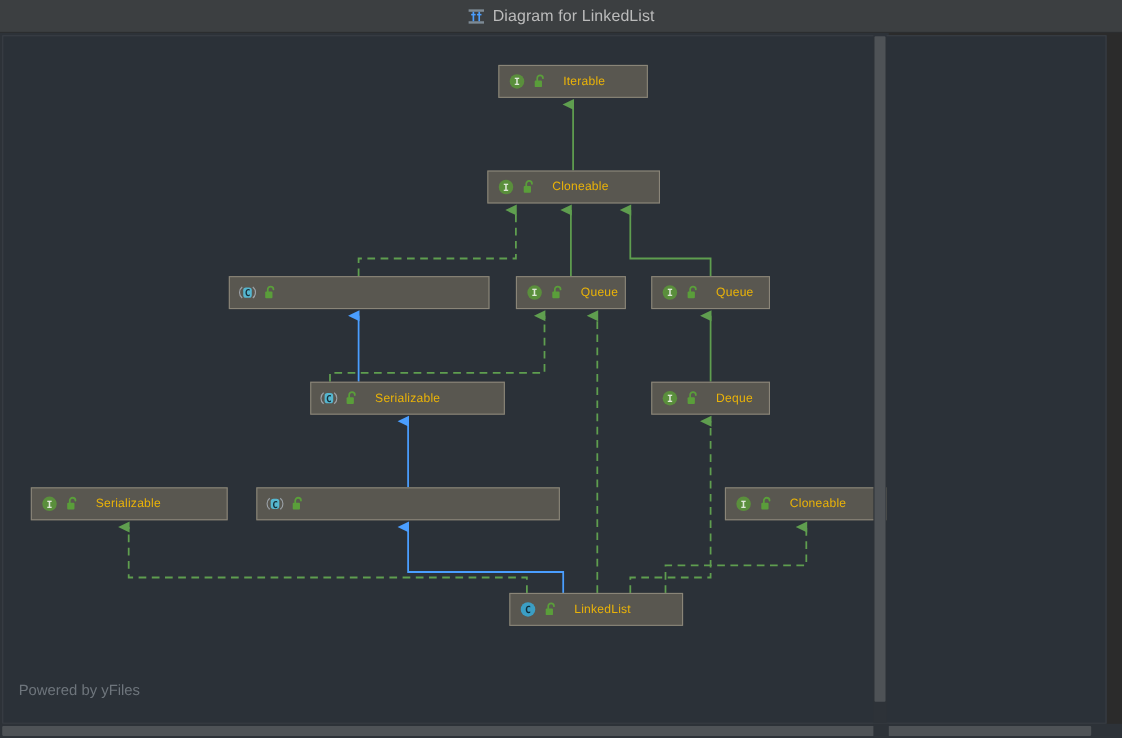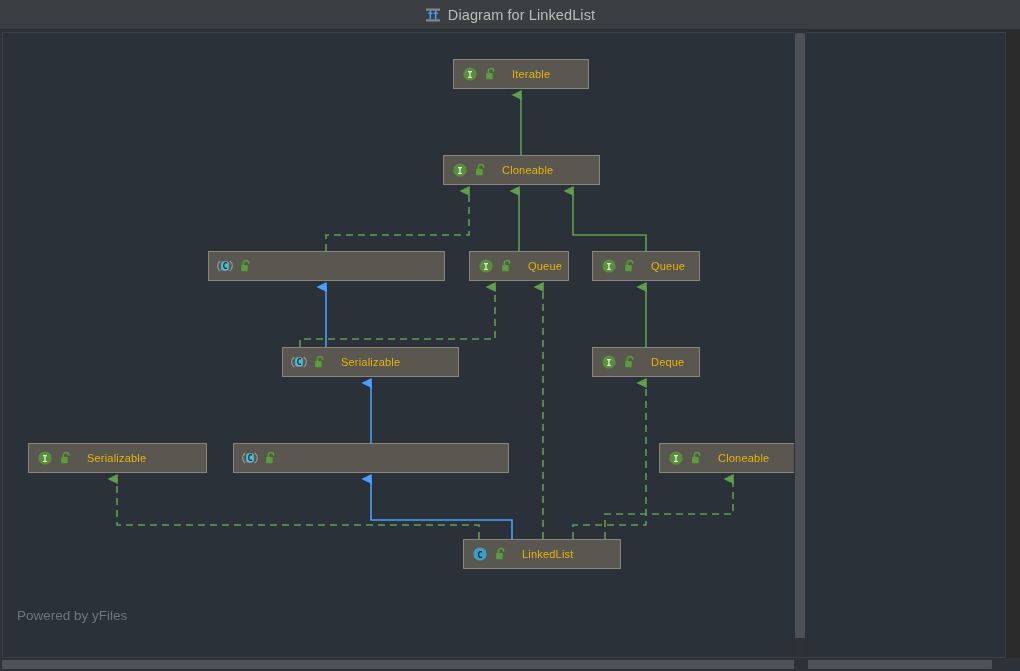--- a/index.html
+++ b/index.html
@@ -100,21 +100,21 @@
   .kind-icon, .lock-icon {
     width: 16px;
     height: 16px;
     flex: 0 0 auto;
     display: block;
   }
   
   #yfiles {
     position: absolute;
     left: 14px;
-    bottom: 34px;
+    bottom: 22px;
     color: #6e757c;
     font-size: 13.5px;
     font-family: "Liberation Sans", sans-serif;
   }
   
   #vscroll-track {
     position: absolute;
     right: 2px;
     top: 32px;
     width: 12px;

